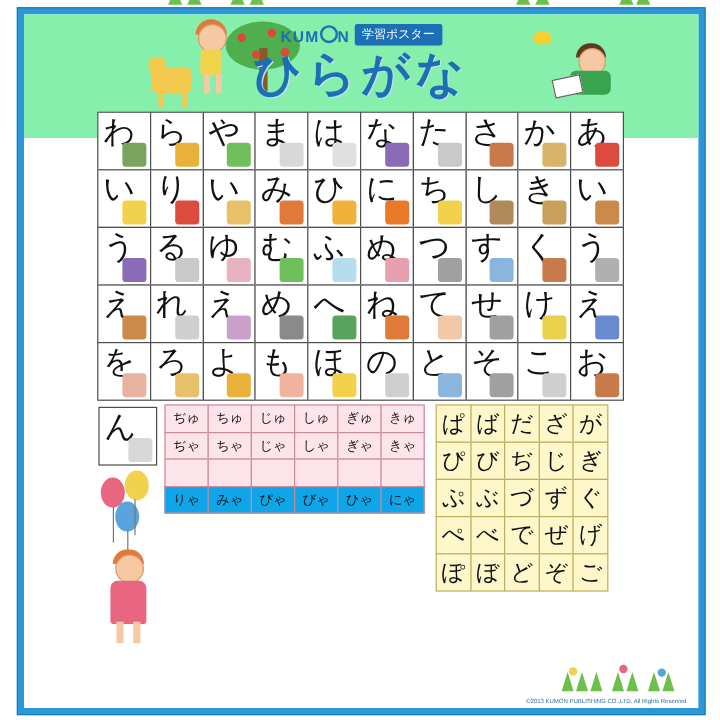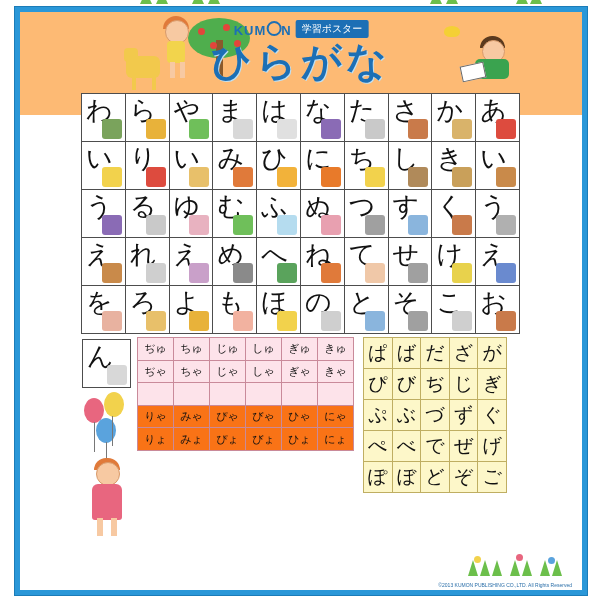--- a/index.html
+++ b/index.html
@@ -2,21 +2,21 @@
 <html><head>
 <meta charset="utf-8">
 <style>
   html,body{margin:0;padding:0;background:#fff;}
   body{width:600px;height:600px;font-family:"DejaVu Sans",sans-serif;overflow:hidden;}
   #poster{position:relative;width:600px;height:600px;background:#ffffff;}
   .frame{position:absolute;left:14px;top:6px;width:572px;height:588px;background:#2a97d8;border:1px solid #1b7cb8;}
   .inner{position:absolute;left:5px;top:5px;right:5px;bottom:5px;background:#ffffff;}
 
   
-  .header{position:absolute;left:0;top:0;width:100%;height:103px;background:#fdba74;}
+  .header{position:absolute;left:0;top:0;width:100%;height:103px;background:#86efac;}
   .kumon-wrap{position:absolute;left:50%;top:8px;transform:translateX(-50%);display:flex;align-items:center;gap:4px;}
   .kumon{color:#1c6fb5;font-weight:bold;font-size:13px;letter-spacing:1px;font-family:"Liberation Sans",sans-serif;}
   .kumon .o{display:inline-block;width:11px;height:11px;border:2px solid #1c6fb5;border-radius:50%;vertical-align:-1px;}
   .badge{background:#1c6fb5;color:#fff;font-size:10px;padding:2px 6px;border-radius:2px;font-family:"Liberation Sans",sans-serif;}
   .title{position:absolute;left:0;top:22px;width:100%;text-align:center;color:#1c6fb5;font-size:40px;font-weight:bold;letter-spacing:4px;font-family:"DejaVu Sans",sans-serif;text-shadow:1px 1px 0 #bfe0f3;}
 
   
   .art{position:absolute;pointer-events:none;}
   .tree-trunk{position:absolute;left:196px;top:28px;width:7px;height:36px;background:#8a5a2b;}
   .tree-top{position:absolute;left:168px;top:6px;width:62px;height:40px;background:#4fae4d;border-radius:50%;}
@@ -43,21 +43,21 @@
   .cell .pic{position:absolute;right:3px;bottom:2px;width:20px;height:20px;border-radius:3px;}
 
   
   .nrow{position:absolute;left:62px;top:327px;width:48.6px;height:49px;box-sizing:border-box;border:1px solid #4d4d4d;background:#fff;}
   .nrow .kana{position:absolute;left:4px;top:2px;font-size:26px;line-height:28px;color:#111;}
   .nrow .pic{position:absolute;right:3px;bottom:2px;width:20px;height:20px;border-radius:3px;background:#d8d8d8;}
 
   .yoon{position:absolute;left:118px;top:326px;width:222px;}
   .yrow{display:flex;}
   .ycell{width:37px;height:23.6px;box-sizing:border-box;border:1px solid #c98a9a;margin-left:-1px;margin-top:-1px;background:#fde3ea;color:#111;font-size:11px;display:flex;align-items:center;justify-content:center;font-family:"DejaVu Sans",sans-serif;}
-  .ycell.b{background:#f97316;}
+  .ycell.b{background:#0ea5e9;}
 
   .dakuon{position:absolute;left:344px;top:326px;width:148px;}
   .drow{display:flex;}
   .dcell{width:29.6px;height:32px;box-sizing:border-box;border:1px solid #bfae62;margin-left:-1px;margin-top:-1px;background:#fdf7c9;color:#111;font-size:19px;display:flex;align-items:center;justify-content:center;font-family:"DejaVu Sans",sans-serif;}
 
   
   .bal-wrap{position:absolute;left:62px;top:380px;width:52px;height:200px;}
   .balloon{position:absolute;width:20px;height:25px;border-radius:50%;}
   .bstr{position:absolute;width:1px;height:30px;background:#777;}
   .bg-head{position:absolute;left:14px;top:70px;width:22px;height:22px;background:#f7c9a2;border-radius:50%;border:1px solid #d89a6a;}
@@ -371,28 +371,20 @@
             <div class="ycell"></div>
             <div class="ycell"></div>
           </div>
           <div class="yrow">
             <div class="ycell b">りゃ</div>
             <div class="ycell b">みゃ</div>
             <div class="ycell b">ぴゃ</div>
             <div class="ycell b">びゃ</div>
             <div class="ycell b">ひゃ</div>
             <div class="ycell b">にゃ</div>
-          </div>
-          <div class="yrow">
-            <div class="ycell b">りょ</div>
-            <div class="ycell b">みょ</div>
-            <div class="ycell b">ぴょ</div>
-            <div class="ycell b">びょ</div>
-            <div class="ycell b">ひょ</div>
-            <div class="ycell b">にょ</div>
           </div>
         </div>
 
       <div class="dakuon">
           <div class="drow">
             <div class="dcell">ぱ</div>
             <div class="dcell">ば</div>
             <div class="dcell">だ</div>
             <div class="dcell">ざ</div>
             <div class="dcell">が</div>

